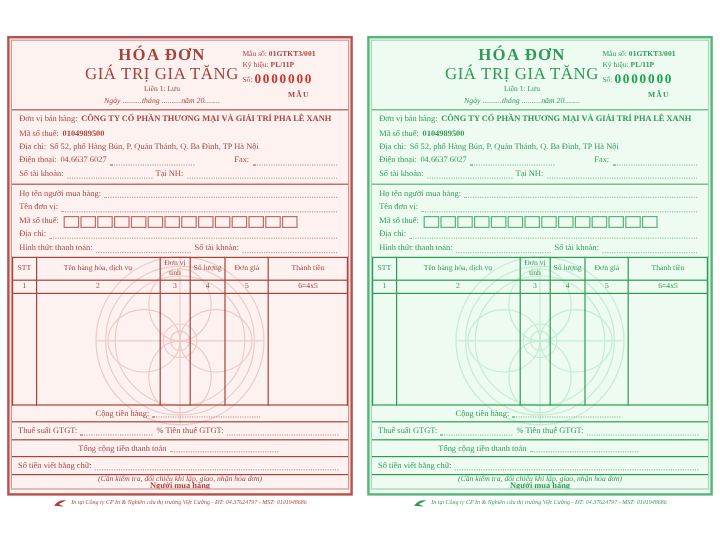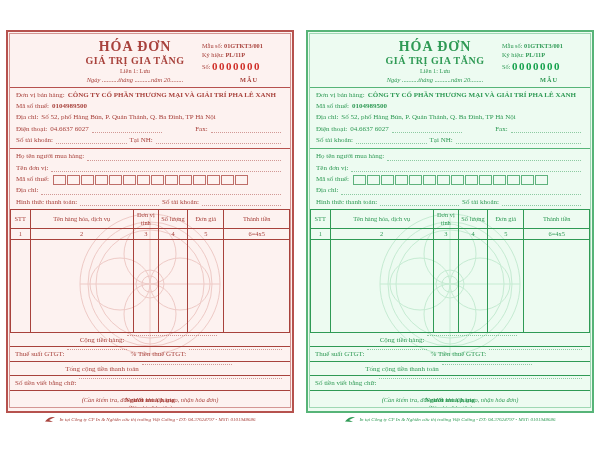--- a/index.html
+++ b/index.html
@@ -10,21 +10,21 @@
   .theme-red{--ink:#a8423c;--bd:#b6524e;--bd-soft:#d49693;--paper:#fdf2f0;--num:#d0302a;--wm:#eecac6;}
   .theme-green{--ink:#2f9a55;--bd:#57b478;--bd-soft:#9fd8b4;--paper:#edfbf1;--num:#17a24e;--wm:#c5ebd2;}
   .sheet{background:var(--paper);border:2px solid var(--bd);color:var(--ink);height:383px;box-sizing:border-box;}
   .sheet-inner{border:1px solid var(--bd-soft);margin:1px;height:calc(100% - 4px);box-sizing:border-box;padding:3px 6px 4px;position:relative;overflow:hidden;}
   .content{position:relative;z-index:1;}
   
   .hdr{display:flex;align-items:flex-start;}
   .hdr-spacer{width:52px;}
   .hdr-center{flex:1;text-align:center;}
   .title{font-weight:bold;font-size:14px;letter-spacing:1px;line-height:1.05;margin-top:3px;}
-  .subtitle{font-weight:bold;font-size:10px;letter-spacing:.5px;line-height:1.2;}
+  .subtitle{font-weight:normal;font-size:14px;letter-spacing:.5px;line-height:1.2;}
   .copy-line{font-size:6.3px;line-height:1.3;}
   .date-line{font-size:6.5px;font-style:italic;line-height:1.5;}
   .hdr-right{width:82px;font-size:6.3px;line-height:1.45;padding-top:4px;}
   .meta-line b{font-weight:bold;}
   .num-line{white-space:nowrap;}
   .num-val{font-weight:bold;font-size:11px;letter-spacing:1.5px;color:var(--num);vertical-align:-1px;}
   .specimen{text-align:center;font-weight:bold;font-size:6.3px;letter-spacing:1px;width:70px;margin-left:12px;}
   .hline{border-top:1px solid var(--bd-soft);margin:2px -6px;}
   .hline.strong{border-top:1px solid var(--bd);}
   
@@ -35,21 +35,21 @@
   .fill{flex:1 1 8px;border-bottom:1px dotted var(--ink);opacity:.5;margin:0 3px 2px;min-width:8px;height:0;}
   .mboxes{display:flex;gap:1px;margin-left:4px;align-items:flex-end;}
   .mbox{width:11px;height:8px;border:1px solid var(--ink);opacity:.75;background:transparent;}
   
   table.items{border-collapse:collapse;width:calc(100% + 12px);margin:1px -6px 0;table-layout:fixed;}
   table.items td{border:1px solid var(--ink);padding:1px;text-align:center;font-size:6.4px;line-height:1.25;}
   td.idx{font-size:6px;padding:0;}
   td.body-cell{height:90px;border-top:none;}
   
   .totals{margin:0 -6px;}
-  .trow{border-bottom:1px solid var(--ink);display:flex;align-items:flex-start;font-size:7px;padding:2px 5px 1px;line-height:1.5;}
+  .trow{border-bottom:1px solid var(--ink);display:flex;align-items:flex-end;font-size:7px;padding:2px 5px 1px;line-height:1.5;}
   .trow.center{justify-content:center;}
   
   .sig-row{display:flex;margin-top:5px;text-align:center;flex-direction:column;}
   .sig{flex:1;}
   .sig .t{font-weight:bold;font-size:7px;line-height:1.3;}
   .sig .n{font-style:italic;font-size:5.9px;line-height:1.3;}
   .check-note{position:absolute;left:0;right:0;bottom:4px;text-align:center;font-style:italic;font-size:6.4px;z-index:1;}
   
   .wm-wrap{position:absolute;left:50%;top:175px;transform:translateX(-50%);z-index:0;}
   

